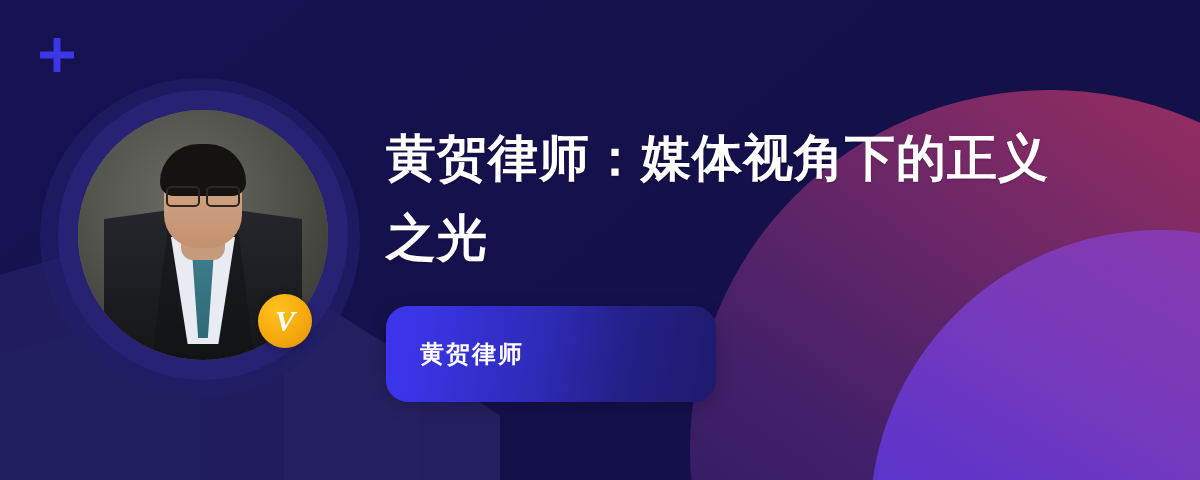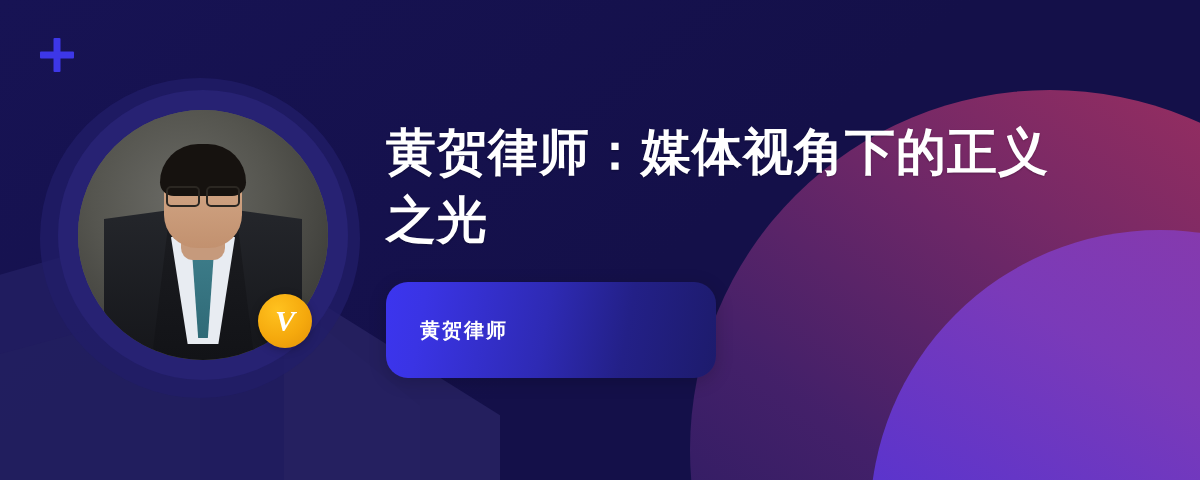--- a/index.html
+++ b/index.html
@@ -270,39 +270,39 @@
     position: absolute;
     left: 386px;
     top: 118px;
     width: 700px;
   }
   .headline {
     margin: 0;
     color: #ffffff;
     font-size: 50px;
     font-weight: bold;
-    line-height: 68px;
+    line-height: 80px;
     letter-spacing: 1px;
     white-space: normal;
     max-width: 690px;
     text-shadow: 0 1px 2px rgba(0,0,0,.25);
   }
 
   .cta-button {
     margin-top: 28px;
     display: inline-flex;
     align-items: center;
     width: 330px;
     height: 96px;
     padding: 0 34px;
     border: none;
     border-radius: 22px;
     background: linear-gradient(100deg, #3c35ef 0%, #3a34e4 12%, #2e2ab4 48%, #232087 72%, #1d1b6c 100%);
     color: #ffffff;
-    font-size: 20px;
+    font-size: 24px;
     font-weight: bold;
     letter-spacing: 2px;
     cursor: pointer;
     font-family: "Liberation Sans", "DejaVu Sans", sans-serif;
     box-shadow: 0 4px 18px rgba(0,0,0,.18);
   }
 </style>
 </head>
 <body>
 

